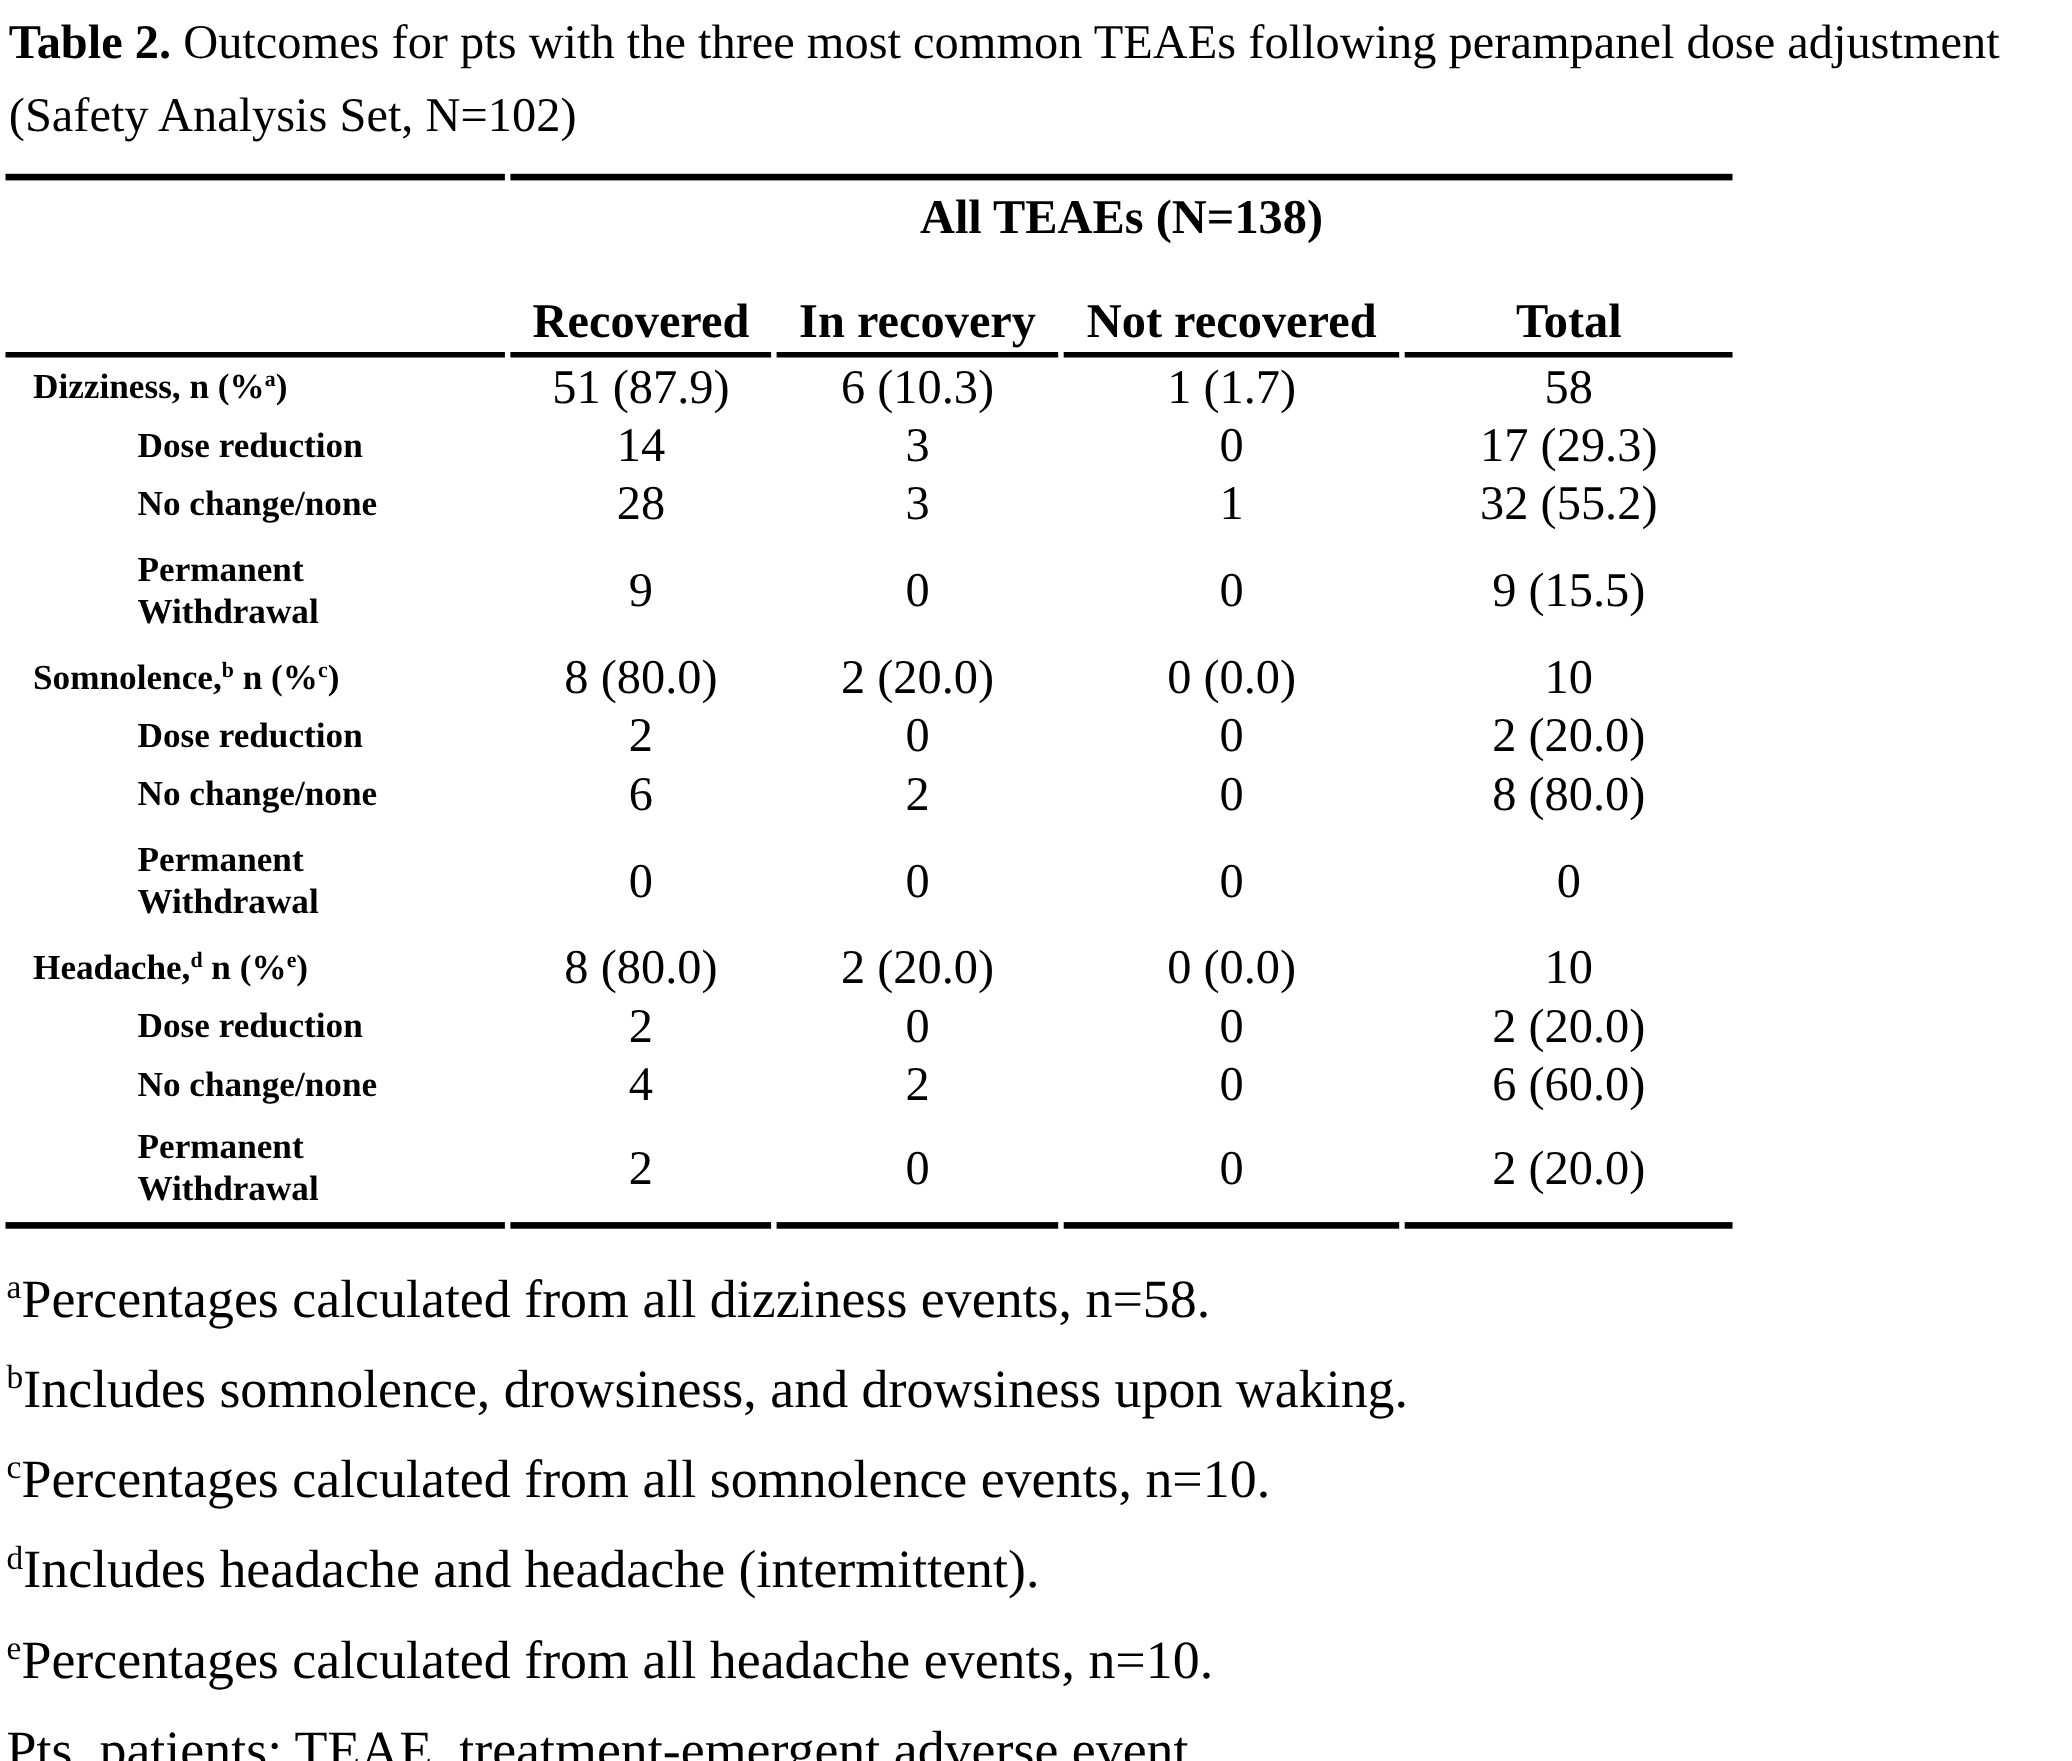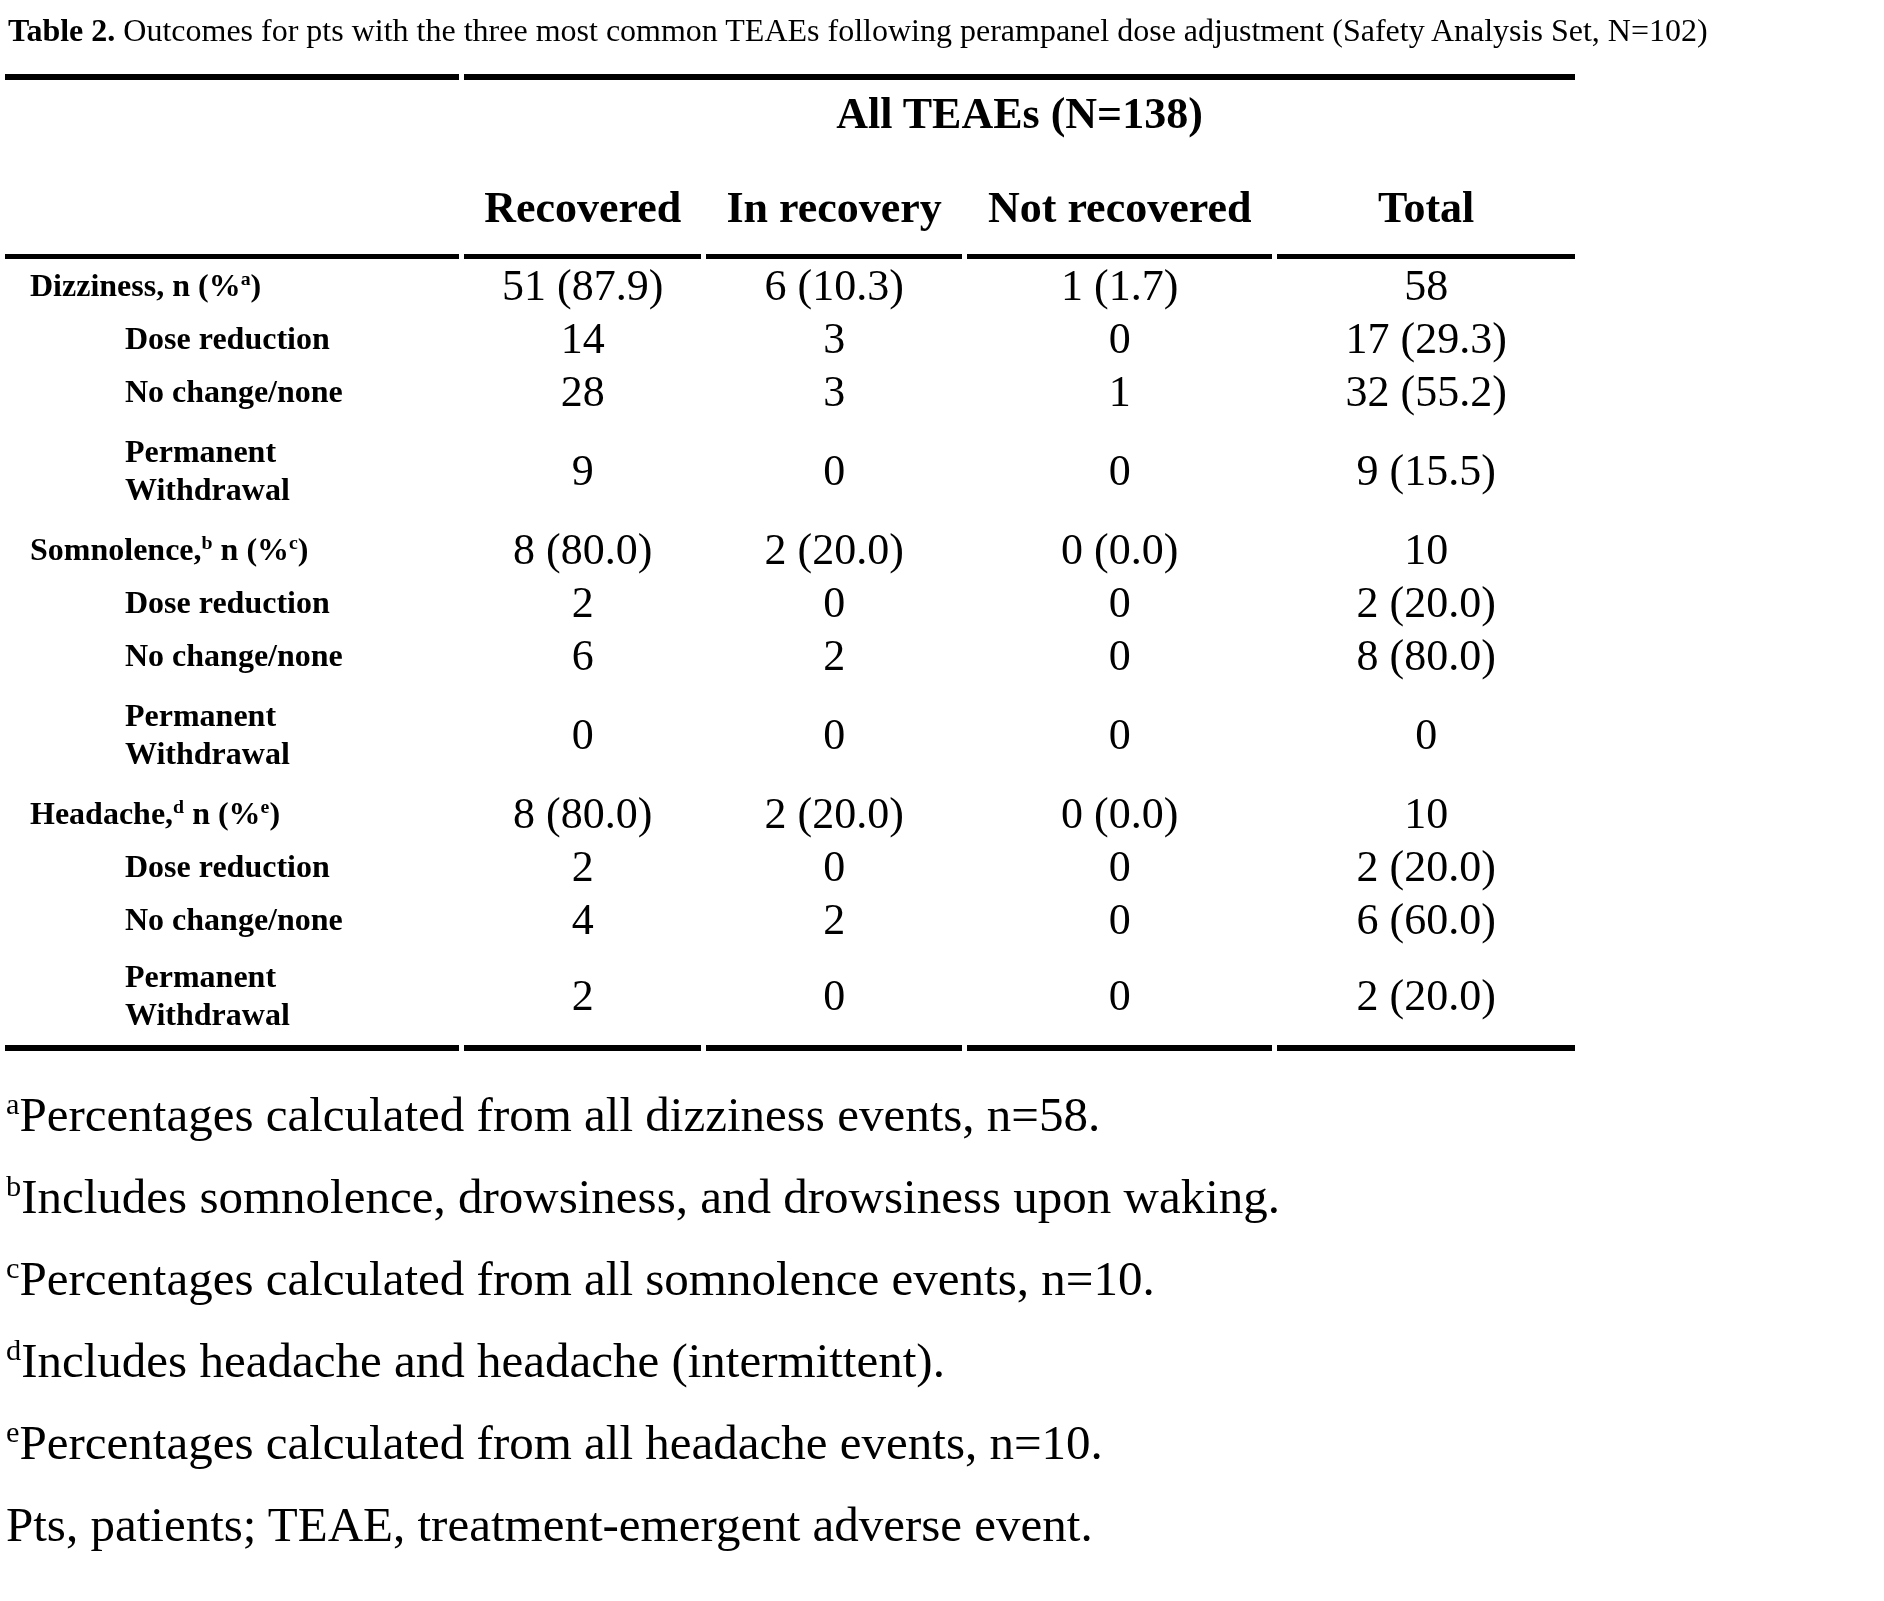--- a/index.html
+++ b/index.html
@@ -9,21 +9,21 @@
     width: 1884px;
     height: 1601px;
     overflow: hidden;
     font-family: "Liberation Serif", "DejaVu Serif", serif;
     color: #000000;
   }
   .page { width: 1884px; }
 
   
   .caption {
-    font-size: 32px;
+    font-size: 44px;
     line-height: 1.5;
     margin: 6px 10px 0 8px;
   }
   .caption b { font-weight: bold; }
 
   
   table.outcomes {
     width: 1580px;
     table-layout: fixed;
     border-collapse: separate;
@@ -44,21 +44,21 @@
   }
   td.span-head {
     font-weight: bold;
     text-align: center;
   }
   tr.colhead-row th {
     font-weight: bold;
     text-align: center;
     vertical-align: bottom;
     border-bottom: 5px solid #000;
-    padding-bottom: 21px;
+    padding-bottom: 3px;
   }
   tbody tr { height: 52px; }
   tbody tr.tall { height: 105px; }
   tbody th.row-label {
     text-align: left;
     font-weight: normal;
     font-size: 32px;
     line-height: 1.18;
     vertical-align: middle;
   }

